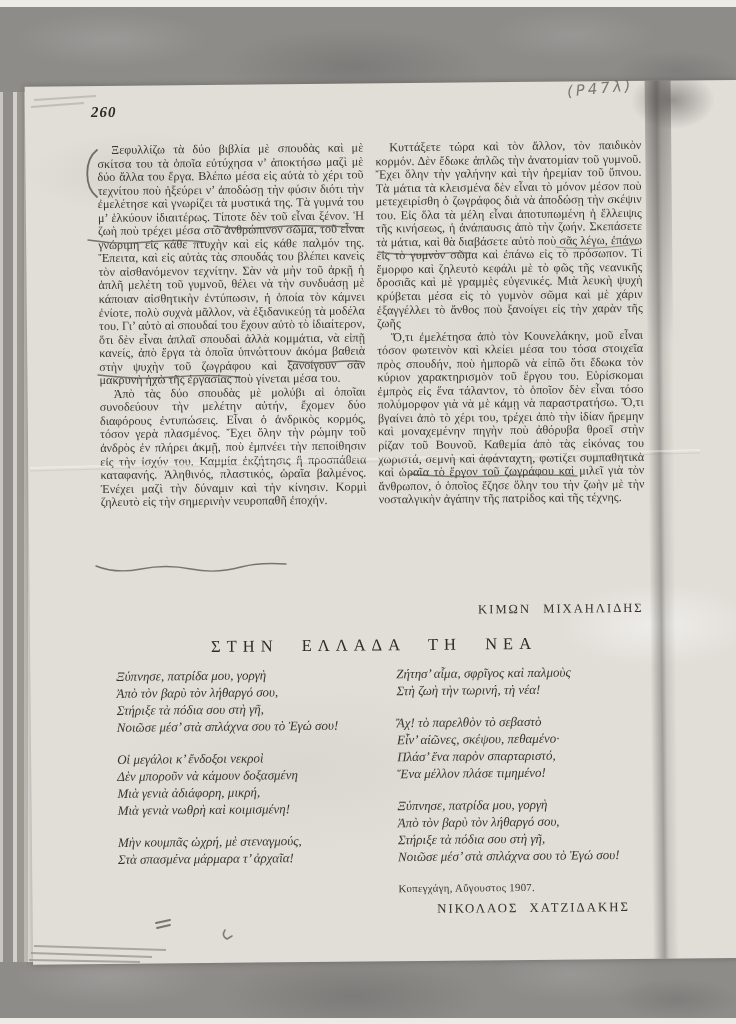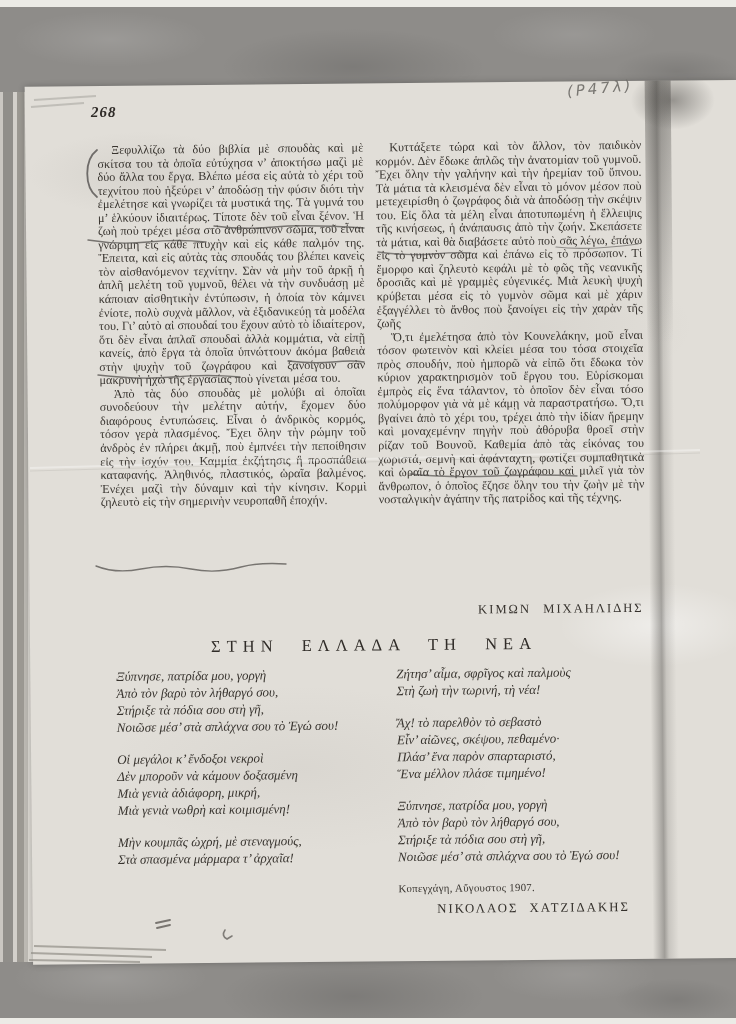--- a/index.html
+++ b/index.html
@@ -104,21 +104,21 @@
 <div class="scan">
 
   <div class="band band-top"></div>
   <div class="band band-bottom"></div>
   <div class="page-stack-edges"></div>
 
   <div class="page">
     <div class="crease"></div>
     <div class="crease-smudge"></div>
 
-    <div class="pagenum">268</div>
+    <div class="pagenum">260</div>
     <div class="annotation">(Ρ47λ)</div>
 
     <div class="columns">
       <div class="col">
         <p>Ξεφυλλίζω τὰ δύο βιβλία μὲ σπουδὰς καὶ μὲ σκίτσα του τὰ ὁποῖα εὐτύχησα ν’ ἀποκτήσω μαζὶ μὲ δύο ἄλλα του ἔργα. Βλέπω μέσα εἰς αὐτὰ τὸ χέρι τοῦ τεχνίτου ποὺ ἠξεύρει ν’ ἀποδώσῃ τὴν φύσιν διότι τὴν ἐμελέτησε καὶ γνωρίζει τὰ μυστικά της. Τὰ γυμνά του μ’ ἑλκύουν ἰδιαιτέρως. Τίποτε δὲν τοῦ εἶναι ξένον. Ἡ ζωὴ ποὺ τρέχει μέσα στὸ ἀνθρώπινον σῶμα, τοῦ εἶναι γνώριμη εἰς κάθε πτυχὴν καὶ εἰς κάθε παλμόν της. Ἔπειτα, καὶ εἰς αὐτὰς τὰς σπουδάς του βλέπει κανεὶς τὸν αἰσθανόμενον τεχνίτην. Σὰν νὰ μὴν τοῦ ἀρκῇ ἡ ἁπλῆ μελέτη τοῦ γυμνοῦ, θέλει νὰ τὴν συνδυάσῃ μὲ κάποιαν αἰσθητικὴν ἐντύπωσιν, ἡ ὁποία τὸν κάμνει ἐνίοτε, πολὺ συχνὰ μᾶλλον, νὰ ἐξιδανικεύῃ τὰ μοδέλα του. Γι’ αὐτὸ αἱ σπουδαί του ἔχουν αὐτὸ τὸ ἰδιαίτερον, ὅτι δὲν εἶναι ἁπλαῖ σπουδαὶ ἀλλὰ κομμάτια, νὰ εἰπῇ κανείς, ἀπὸ ἔργα τὰ ὁποῖα ὑπνώττουν ἀκόμα βαθειὰ στὴν ψυχὴν τοῦ ζωγράφου καὶ ξανοίγουν σὰν μακρυνὴ ἠχὼ τῆς ἐργασίας ποὺ γίνεται μέσα του.</p>
         <p>Ἀπὸ τὰς δύο σπουδὰς μὲ μολύβι αἱ ὁποῖαι συνοδεύουν τὴν μελέτην αὐτήν, ἔχομεν δύο διαφόρους ἐντυπώσεις. Εἶναι ὁ ἀνδρικὸς κορμός, τόσον γερὰ πλασμένος. Ἔχει ὅλην τὴν ρώμην τοῦ ἀνδρὸς ἐν πλήρει ἀκμῇ, ποὺ ἐμπνέει τὴν πεποίθησιν εἰς τὴν ἰσχύν του. Καμμία ἐκζήτησις ἢ προσπάθεια καταφανής. Ἀληθινός, πλαστικός, ὡραῖα βαλμένος. Ἐνέχει μαζὶ τὴν δύναμιν καὶ τὴν κίνησιν. Κορμὶ ζηλευτὸ εἰς τὴν σημερινὴν νευροπαθῆ ἐποχήν.</p>
       </div>
       <div class="col">
         <p>Κυττάξετε τώρα καὶ τὸν ἄλλον, τὸν παιδικὸν κορμόν. Δὲν ἔδωκε ἁπλῶς τὴν ἀνατομίαν τοῦ γυμνοῦ. Ἔχει ὅλην τὴν γαλήνην καὶ τὴν ἠρεμίαν τοῦ ὕπνου. Τὰ μάτια τὰ κλεισμένα δὲν εἶναι τὸ μόνον μέσον ποὺ μετεχειρίσθη ὁ ζωγράφος διὰ νὰ ἀποδώσῃ τὴν σκέψιν του. Εἰς ὅλα τὰ μέλη εἶναι ἀποτυπωμένη ἡ ἔλλειψις τῆς κινήσεως, ἡ ἀνάπαυσις ἀπὸ τὴν ζωήν. Σκεπάσετε τὰ μάτια, καὶ θὰ διαβάσετε αὐτὸ ποὺ σᾶς λέγω, ἐπάνω εἰς τὸ γυμνὸν σῶμα καὶ ἐπάνω εἰς τὸ πρόσωπον. Τί ἔμορφο καὶ ζηλευτὸ κεφάλι μὲ τὸ φῶς τῆς νεανικῆς δροσιᾶς καὶ μὲ γραμμὲς εὐγενικές. Μιὰ λευκὴ ψυχὴ κρύβεται μέσα εἰς τὸ γυμνὸν σῶμα καὶ μὲ χάριν ἐξαγγέλλει τὸ ἄνθος ποὺ ξανοίγει εἰς τὴν χαρὰν τῆς ζωῆς</p>
         <p>Ὅ,τι ἐμελέτησα ἀπὸ τὸν Κουνελάκην, μοῦ εἶναι τόσον φωτεινὸν καὶ κλείει μέσα του τόσα στοιχεῖα πρὸς σπουδήν, ποὺ ἠμπορῶ νὰ εἰπῶ ὅτι ἔδωκα τὸν κύριον χαρακτηρισμὸν τοῦ ἔργου του. Εὑρίσκομαι ἐμπρὸς εἰς ἕνα τάλαντον, τὸ ὁποῖον δὲν εἶναι τόσο πολύμορφον γιὰ νὰ μὲ κάμῃ νὰ παραστρατήσω. Ὅ,τι βγαίνει ἀπὸ τὸ χέρι του, τρέχει ἀπὸ τὴν ἰδίαν ἤρεμην καὶ μοναχεμένην πηγὴν ποὺ ἀθόρυβα θροεῖ στὴν ρίζαν τοῦ Βουνοῦ. Καθεμία ἀπὸ τὰς εἰκόνας του χωριστά, σεμνὴ καὶ ἀφάνταχτη, φωτίζει συμπαθητικὰ καὶ ὡραῖα τὸ ἔργον τοῦ ζωγράφου καὶ μιλεῖ γιὰ τὸν ἄνθρωπον, ὁ ὁποῖος ἔζησε ὅλην του τὴν ζωὴν μὲ τὴν νοσταλγικὴν ἀγάπην τῆς πατρίδος καὶ τῆς τέχνης.</p>

